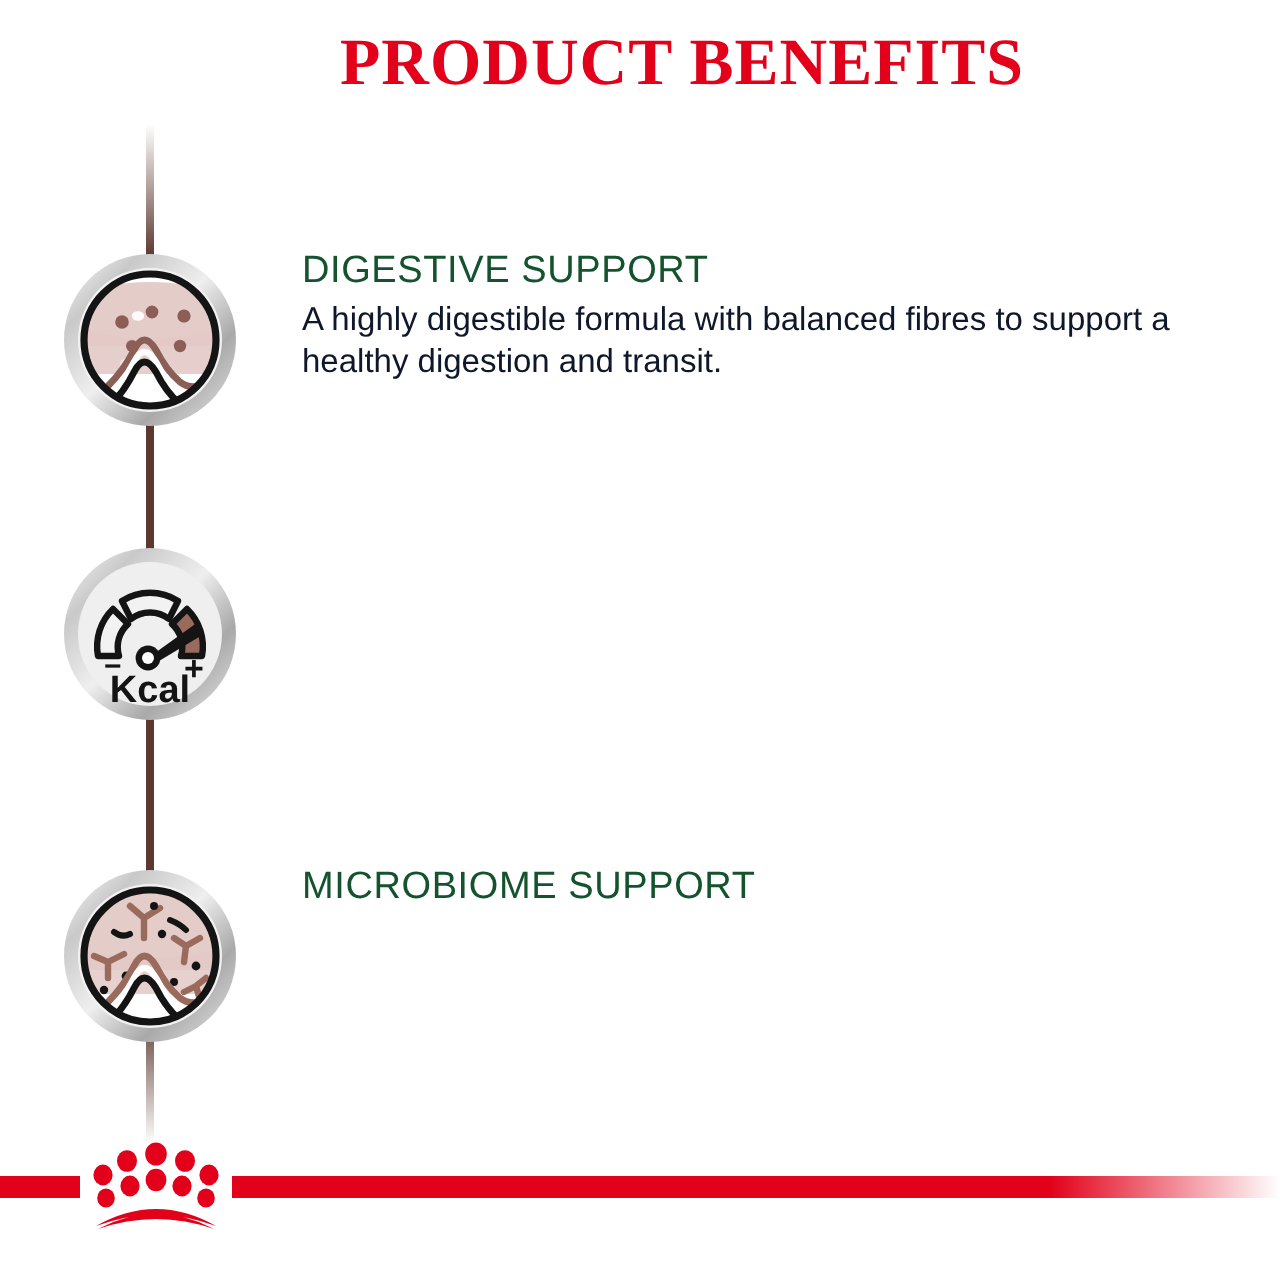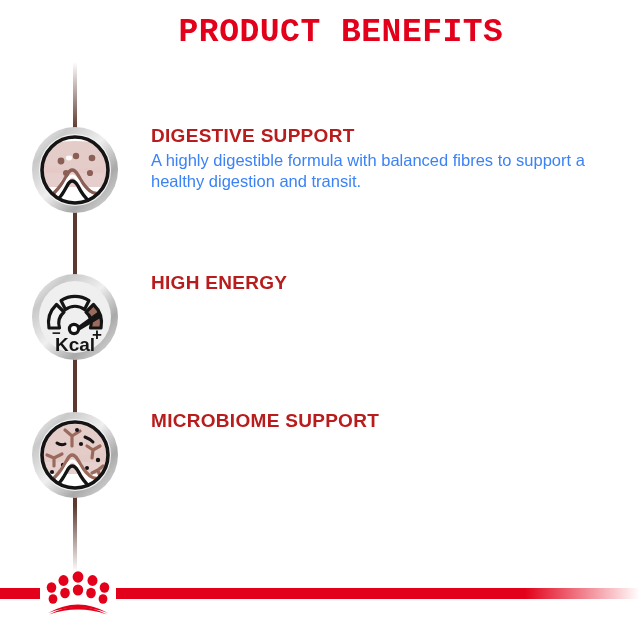--- a/index.html
+++ b/index.html
@@ -28,21 +28,21 @@
     top: 14px;
     left: 0;
     width: 640px;
     text-align: center;
     padding-left: 42px;
     box-sizing: border-box;
     font-size: 33px;
     font-weight: bold;
     letter-spacing: 0.5px;
     color: #e2001a;
-    font-family: Liberation Mono, monospace;
+    font-family: Liberation Serif, serif;
   }
 
   
   #connector-line {
     position: absolute;
     left: 73px;
     top: 62px;
     width: 4px;
     height: 510px;
     background: linear-gradient(to bottom,
@@ -54,50 +54,50 @@
 
   
   .benefit-row {
     position: absolute;
     left: 0;
     width: 640px;
     height: 100px;
   }
   #benefit-row-0 { top: 125px; }
   #benefit-row-1 { top: 272px; }
-  #benefit-row-2 { top: 410px; }
+  #benefit-row-2 { top: 433px; }
 
   .benefit-icon {
     position: absolute;
     left: 30px;
     top: 0;
     width: 90px;
     height: 90px;
   }
 
   .benefit-text {
     position: absolute;
     left: 151px;
     top: 0;
     width: 478px;
   }
 
   .benefit-heading {
     font-size: 19px;
-    font-weight: bold;
-    color: #b91c1c;
+    font-weight: normal;
+    color: #14532d;
     letter-spacing: 0.3px;
     margin: 0 0 3px 0;
     line-height: 22px;
     font-family: "Liberation Sans", sans-serif;
   }
 
   .benefit-body {
     font-size: 16.5px;
-    color: #3b82f6;
+    color: #0f172a;
     line-height: 21px;
     margin: 0;
     font-family: "Liberation Sans", sans-serif;
   }
 
   
   #footer-bar {
     position: absolute;
     left: 0;
     bottom: 22px;
@@ -206,21 +206,20 @@
         <circle cx="44" cy="57" r="3.0" fill="#ffffff"></circle>
 
         <text x="22" y="66" font-family="'Liberation Sans',sans-serif" font-size="15" font-weight="bold" fill="#141414">−</text>
         <text x="62" y="68" font-family="'Liberation Sans',sans-serif" font-size="17" font-weight="bold" fill="#141414">+</text>
 
         <text x="45" y="79" text-anchor="middle" font-family="'Liberation Sans',sans-serif" font-size="19" font-weight="bold" fill="#141414">Kcal</text>
       </svg>
     </div>
 
     <div class="benefit-text">
-      <div class="benefit-heading">HIGH ENERGY</div>
     </div>
   </div>
 
   <div class="benefit-row" id="benefit-row-2">
 
     <div class="benefit-icon">
       <svg viewBox="0 0 90 90" width="90" height="90">
         <defs>
           <linearGradient id="metalC" x1="0" y1="0" x2="1" y2="1">
             <stop offset="0%" stop-color="#fbfbfb"></stop>

